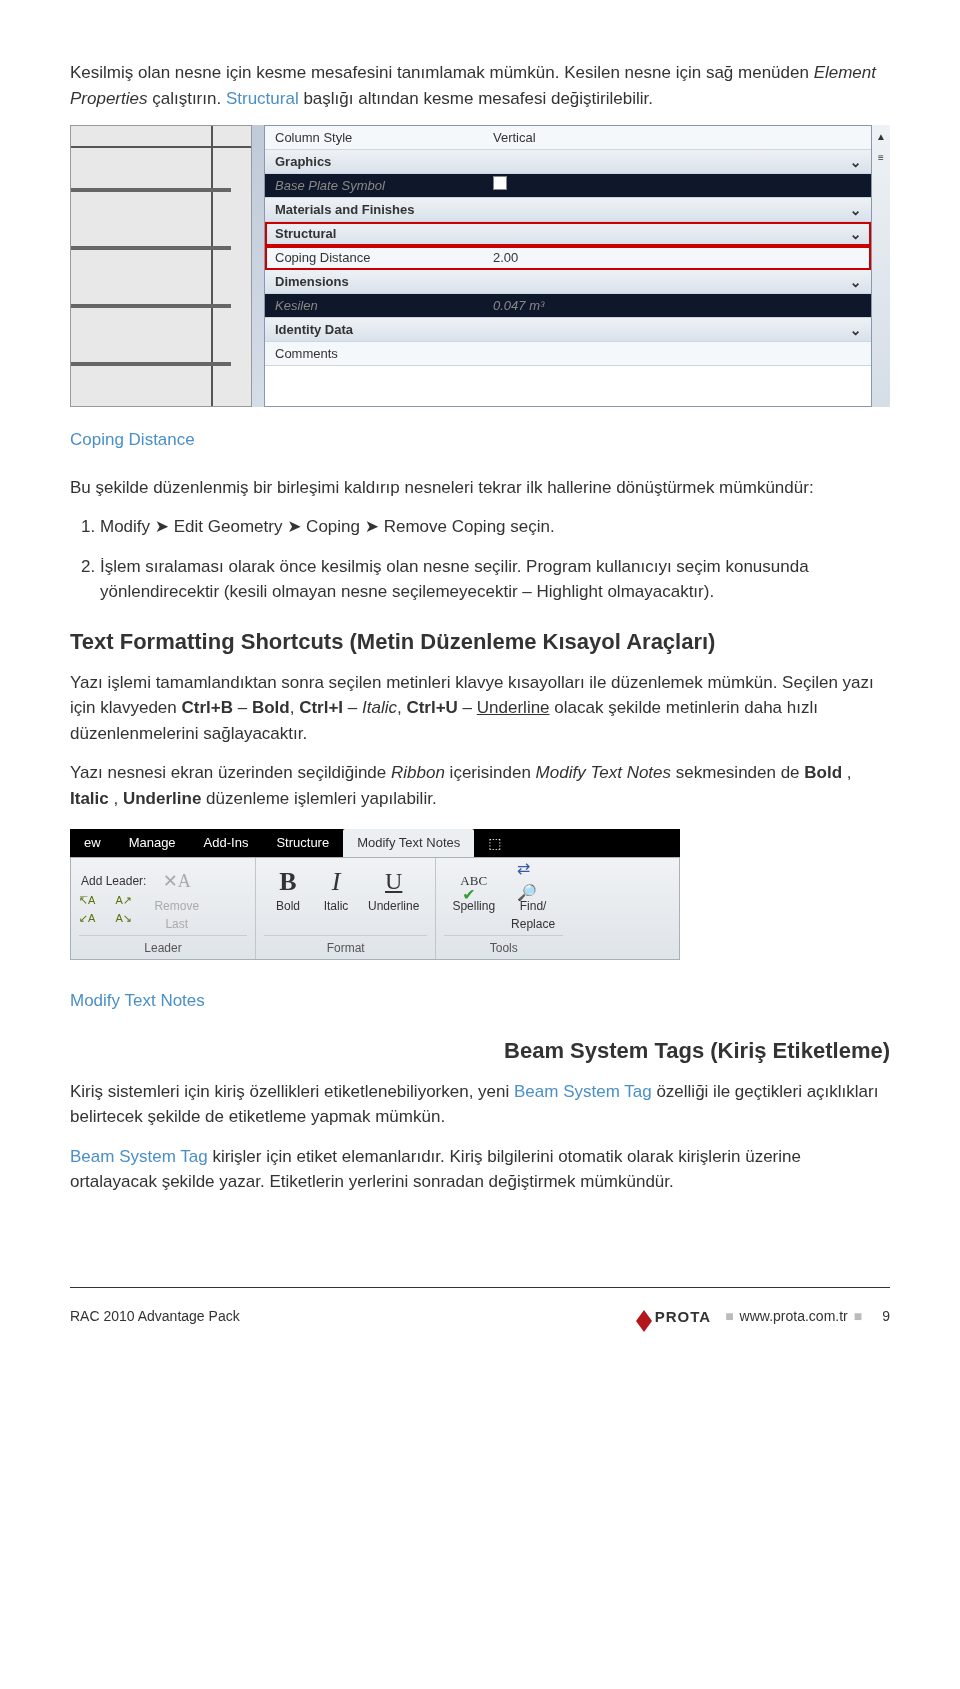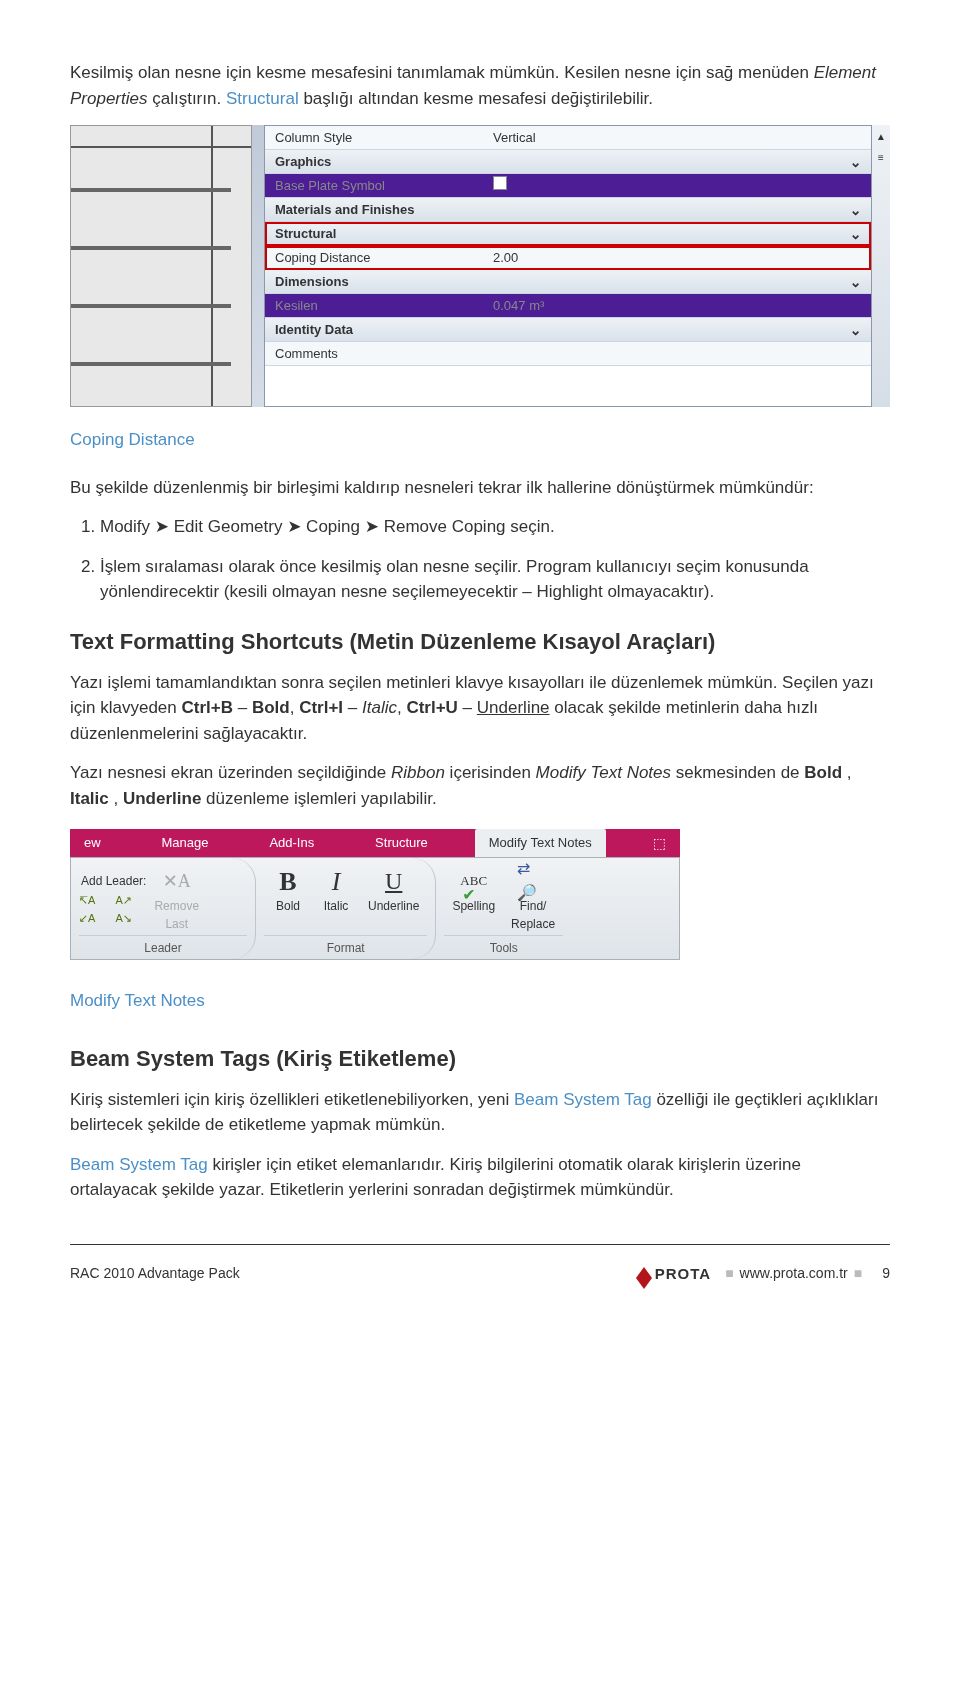--- a/index.html
+++ b/index.html
@@ -41,55 +41,55 @@
     .pg-row { display: flex; align-items: center; border-bottom: 1px solid #cdd6e0; min-height: 24px; }
     .pg-row .k { width: 220px; padding-left: 10px; }
     .pg-row .v { flex: 1; padding-left: 8px; }
     .pg-header { background: linear-gradient(#eef2f6,#d9e1ea); font-weight: bold; }
     .pg-header .expander {
       margin-left: auto; margin-right: 8px; width: 15px; height: 15px;
       display: inline-flex; align-items:center; justify-content:center;
       font-size: 14px; line-height: 1;
     }
     .pg-lightrow { background: #f5f8fb; }
-    .pg-dimrow   { background: #4c1d95; color:#888; }
+    .pg-dimrow   { background: #0f172a; color:#888;font-style:italic; }
     .pg-redbox { outline: 2px solid #cc0000; outline-offset: -2px; }
     .checkbox { width: 14px; height:14px; border:1px solid #888; display:inline-block; background:#fff; }
     .scrollstub { width: 18px; background: linear-gradient(#eef2f6,#d5dde6);
       display:flex; flex-direction:column; align-items:center; justify-content:flex-start; font-size:10px;}
     .ol { margin: 4px 0 20px 30px; }
     .ol li { margin-bottom: 14px; }
     h2.section {
       font-family: "Segoe UI", Arial, sans-serif;
       font-size: 22px; font-weight: bold;
       margin: 20px 0 12px 0;
     }
     .keycap { font-weight: bold; }
     .uline { text-decoration: underline; }
     
     .ribbon-shot { margin: 18px 0 28px 0; width: 610px; }
-    .rib-tabs { background:#be185d; display:flex; color:#fff; font-size:13px; height:28px; align-items:center;justify-content:space-between;}
+    .rib-tabs { background:#000000; display:flex; color:#fff; font-size:13px; height:28px; align-items:center;}
     .rib-tab { padding:0 14px; height:28px; display:flex; align-items:center; }
     .rib-tab.active { background:#eceff2; color:#333; border-radius:2px 2px 0 0; }
     .rib-tab.expand { font-size:14px; }
     .rib-body { background:linear-gradient(#f0f2f4,#dfe4e9); border:1px solid #a8b0b8; display:flex; }
-    .rib-group { border-right:1px solid #bec6ce; padding:5px 8px 2px 8px; display:flex; flex-direction:column;border-radius:24px; }
+    .rib-group { border-right:1px solid #bec6ce; padding:5px 8px 2px 8px; display:flex; flex-direction:column; }
     .rib-group .buttons { display:flex; flex:1; }
     .rib-btn { display:flex; flex-direction:column; align-items:center; font-size:12px; padding:2px 8px; }
     .rib-bigicon { width:32px; height:32px; display:flex; align-items:center; justify-content:center; font-family: "Times New Roman", serif; }
     .rib-group-label { font-size:12px; text-align:center; color:#555; padding-top:3px; border-top:1px solid #c6cdd4; }
     .leader-grid { display:grid; grid-template-columns:auto auto; gap:2px 6px; font-size:12px; }
     .mini-icon { width:16px; height:16px; display:flex; align-items:center; justify-content:center; font-size:11px; color:#56720a; }
     .leader-add { font-size:12px; color:#333; grid-column:1 / span 2; padding-left:2px;}
     .disabled { color:#aaa; }
     h2.beam { font-size: 22px; font-weight:bold; margin: 0 0 12px 0; }
     
     .footer {
       border-top: 1px solid #333;
-      margin-top: 41px;
+      margin-top: 92px;
       padding-top: 18px;
       display:flex;
       align-items:center;
       font-size: 14px;
     }
     .footer .left { flex:1; }
     .footer .logo { display:flex; align-items:center; margin-right:8px; }
     .footer .pagenum { margin-left:14px; }
     .prota-diamond {
       width:0; height:0;
@@ -273,21 +273,21 @@
           <span>Replace</span>
         </div>
       </div>
       <div class="rib-group-label">Tools</div>
     </div>
   </div>
 </div>
 
 <p class="ui-term">Modify Text Notes</p>
 
-<h2 class="beam" style="margin-top:28px;">Beam System Tags (Kiriş Etiketleme)</h2>
+<h2 class="beam" style="margin-top:20px;text-align:right;">Beam System Tags (Kiriş Etiketleme)</h2>
 
 <p>
   <span>Kiriş sistemleri için kiriş özellikleri etiketlenebiliyorken, yeni </span>
   <span class="ui-term">Beam System Tag</span>
   <span> özelliği ile geçtikleri açıklıkları belirtecek şekilde de etiketleme yapmak mümkün.</span>
 </p>
 
 <p>
   <span class="ui-term">Beam System Tag</span>
   <span> kirişler için etiket elemanlarıdır. Kiriş bilgilerini otomatik olarak kirişlerin üzerine ortalayacak şekilde yazar. Etiketlerin yerlerini sonradan değiştirmek mümkündür.</span>

